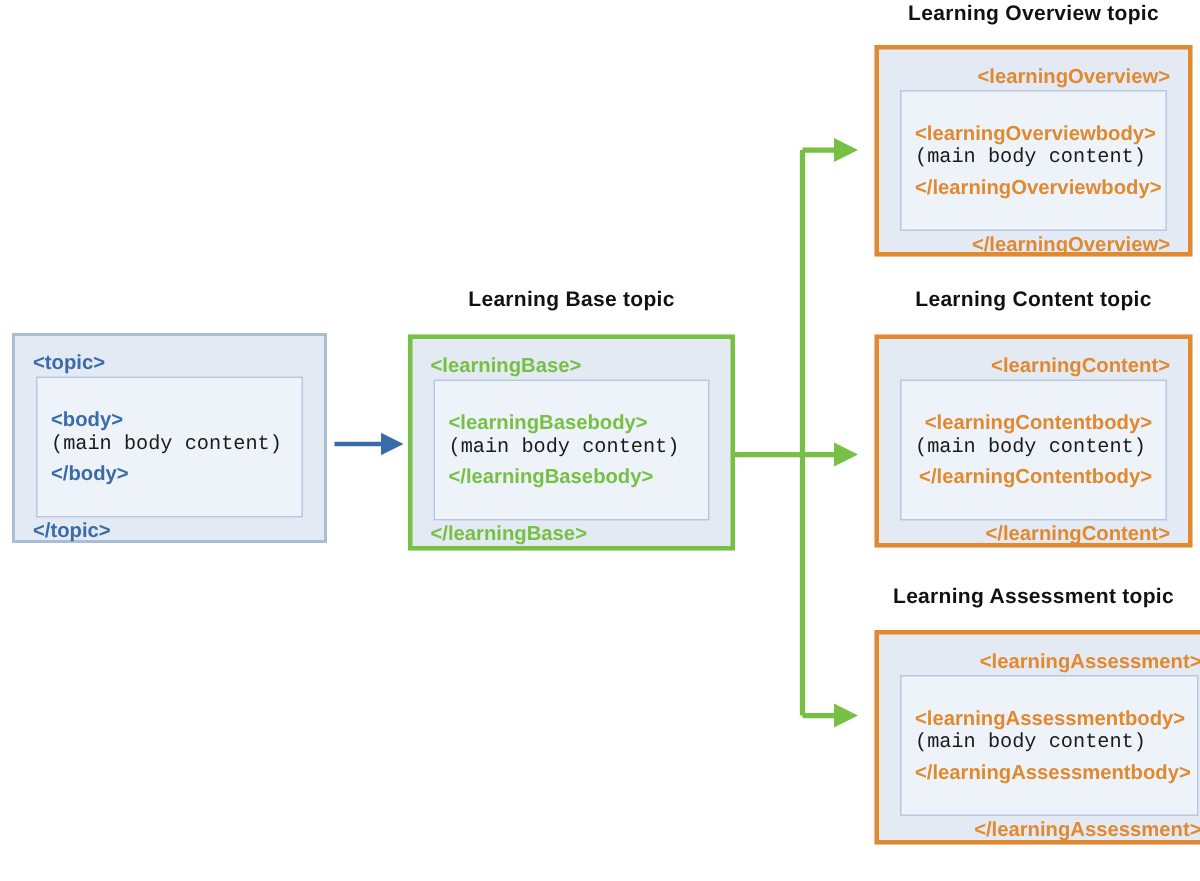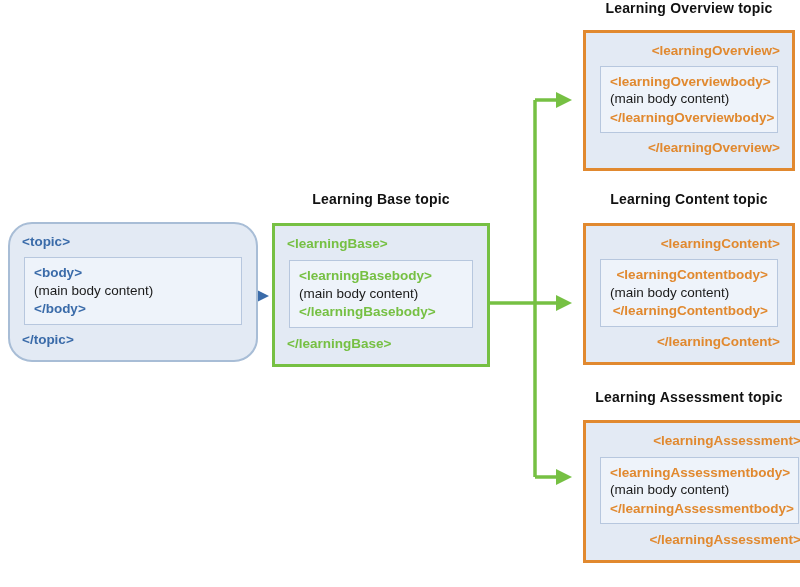--- a/index.html
+++ b/index.html
@@ -37,29 +37,30 @@
     line-height: 1.3;
     white-space: nowrap;
   }
   .blue-text   { color: #3a6ba9; }
   .green-text  { color: #76c043; }
   .orange-text { color: #e1892f; text-align: right; }
   .inner-box {
     background: #eef3fa;
     border: 1.5px solid #b7c7de;
     box-sizing: border-box;
-    padding: 6px 9px;
+    padding: 19px 9px;
     margin: 0 2px;
   }
   .inner-box .body-text {
     font-size: 13.5px;
     font-weight: 400;
     color: #1a1a1a;
     line-height: 1.4;
     white-space: nowrap;
+    font-family: Liberation Mono, monospace;
   }
   #arrow-layer {
     position: absolute;
     left: 0; top: 0;
     pointer-events: none;
   }
 </style>
 </head>
 <body>
 
@@ -78,21 +79,21 @@
       <polygon points="556,295 572,303 556,311"></polygon>
       <polygon points="556,469 572,477 556,485"></polygon>
     </g>
 
     <g>
       <line x1="223" y1="296" x2="255" y2="296" stroke="#3a6ba9" stroke-width="3" fill="none"></line>
       <polygon points="254,288.5 269,296 254,303.5" fill="#3a6ba9"></polygon>
     </g>
   </svg>
 
-  <div class="topic-box blue" style="left:8px; top:222px; width:250px; height:140px;border-radius:24px;">
+  <div class="topic-box blue" style="left:8px; top:222px; width:210px; height:140px;">
     <div class="tag-line blue-text">&lt;topic&gt;</div>
     <div class="inner-box">
       <div class="tag-line blue-text">&lt;body&gt;</div>
       <div class="body-text">(main body content)</div>
       <div class="tag-line blue-text">&lt;/body&gt;</div>
     </div>
     <div class="tag-line blue-text">&lt;/topic&gt;</div>
   </div>
 
   <div class="topic-title" style="left:272px; top:191px; width:218px;">Learning Base topic</div>

